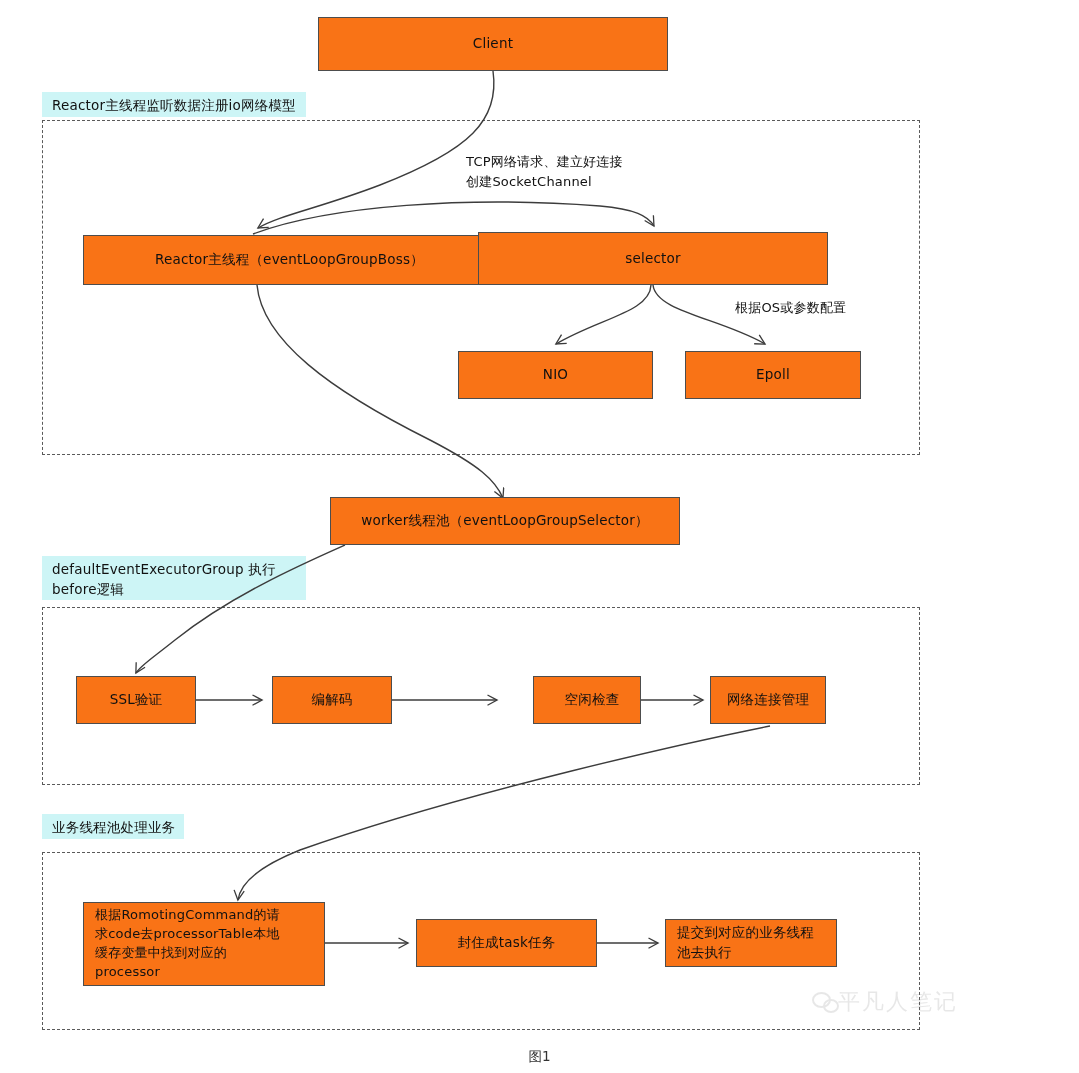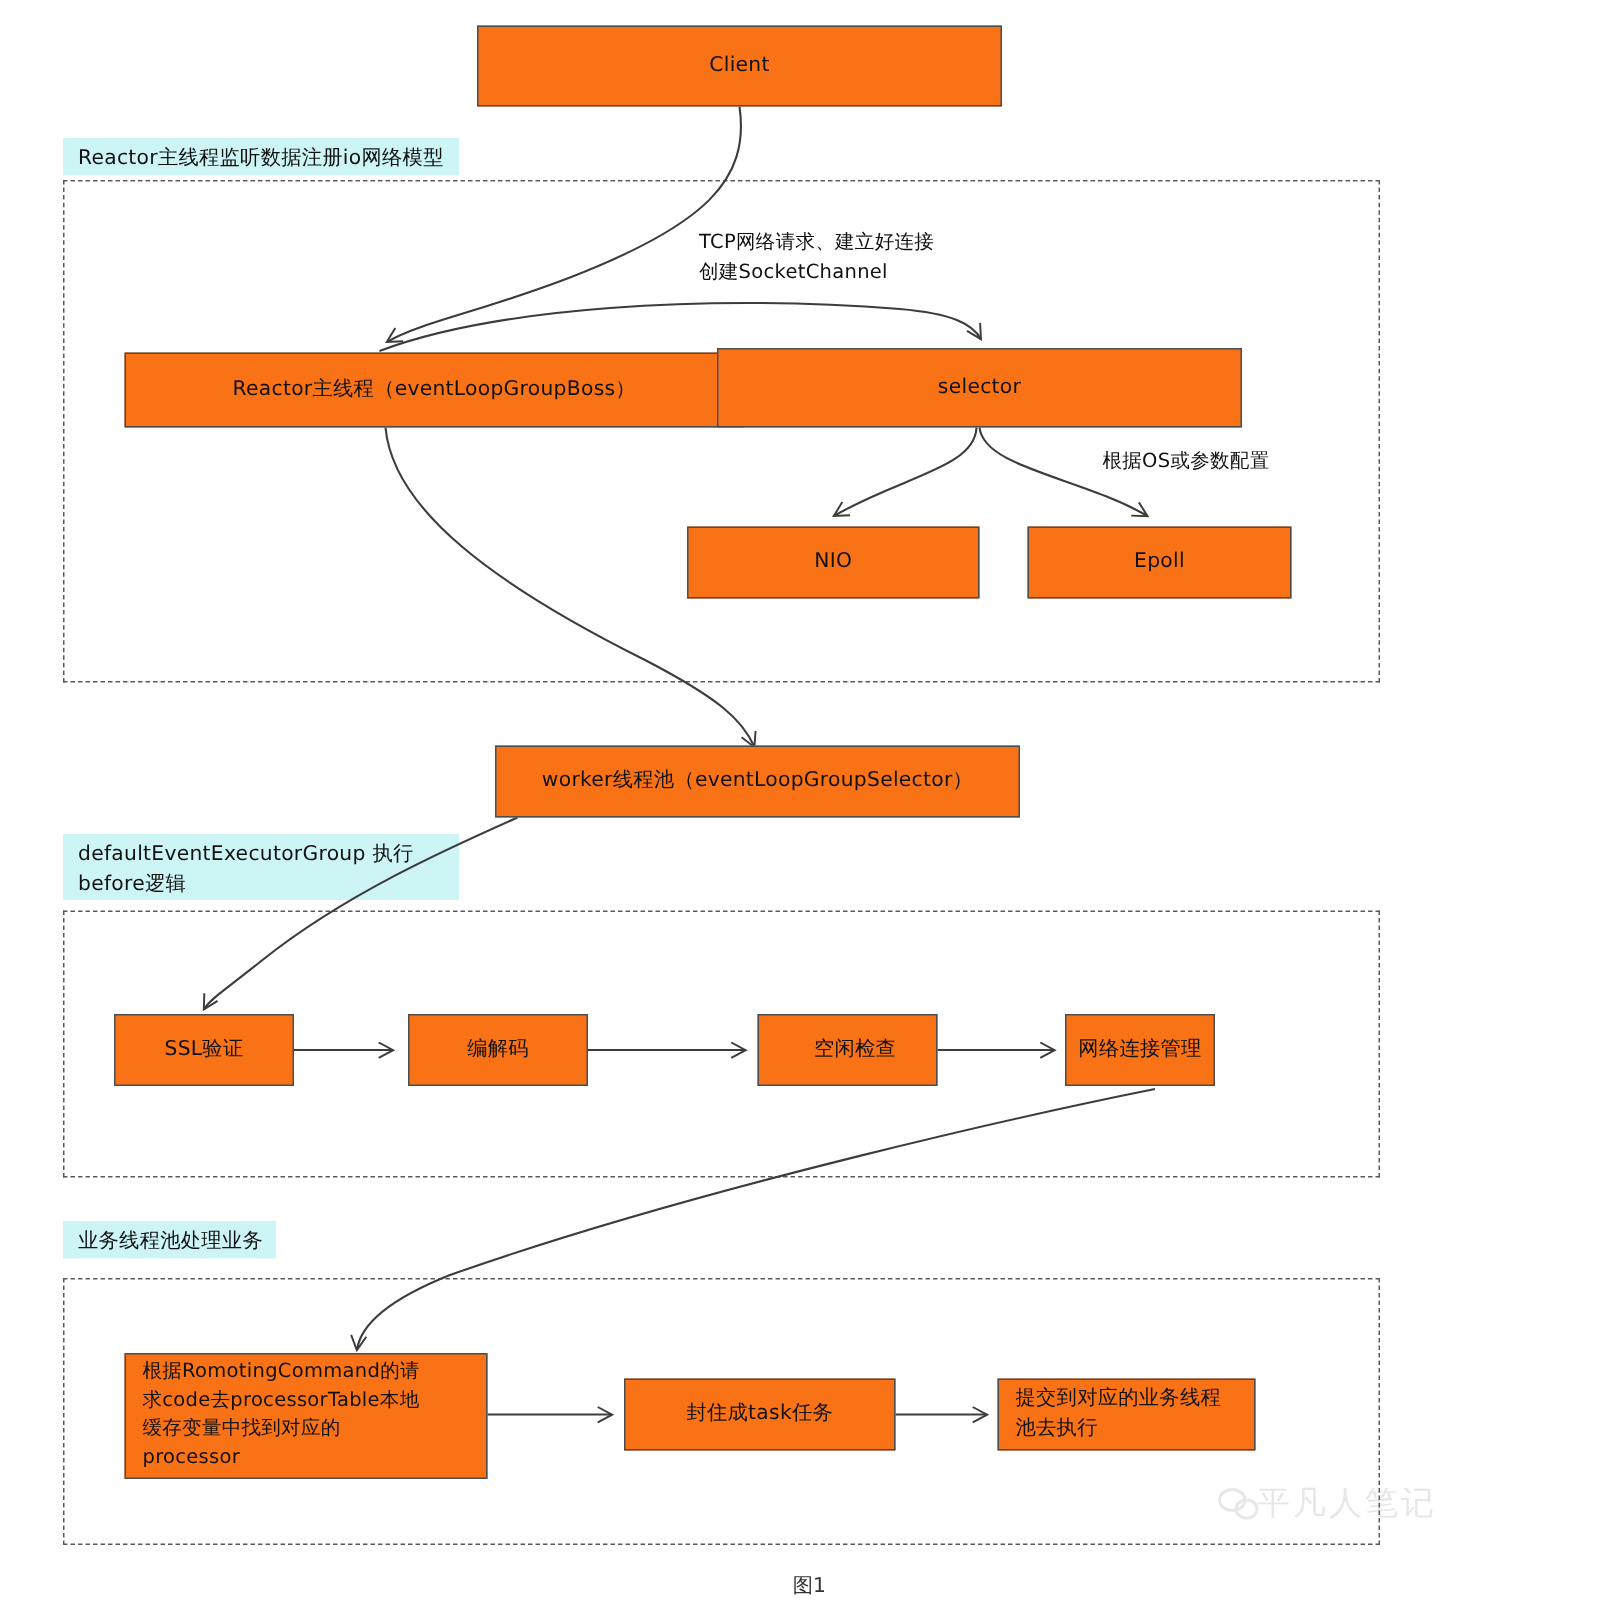--- a/index.html
+++ b/index.html
@@ -127,25 +127,25 @@
   </div>
 
   <div class="node" style="left:76px;top:676px;width:120px;height:48px;">
     <span class="txt">SSL验证</span>
   </div>
 
   <div class="node" style="left:272px;top:676px;width:120px;height:48px;">
     <span class="txt">编解码</span>
   </div>
 
-  <div class="node" style="left:505px;top:676px;width:120px;height:48px;padding-left:10px;">
+  <div class="node" style="left:533px;top:676px;width:108px;height:48px;padding-left:10px;">
     <span class="txt">空闲检查</span>
   </div>
 
-  <div class="node" style="left:710px;top:676px;width:100px;height:48px;">
+  <div class="node" style="left:710px;top:676px;width:116px;height:48px;">
     <span class="txt">网络连接管理</span>
   </div>
 
   <div class="node left-align" style="left:83px;top:902px;width:242px;height:84px;font-size:13px;">
     <span class="txt">根据RomotingCommand的请
 求code去processorTable本地
 缓存变量中找到对应的
 processor</span>
   </div>
 

